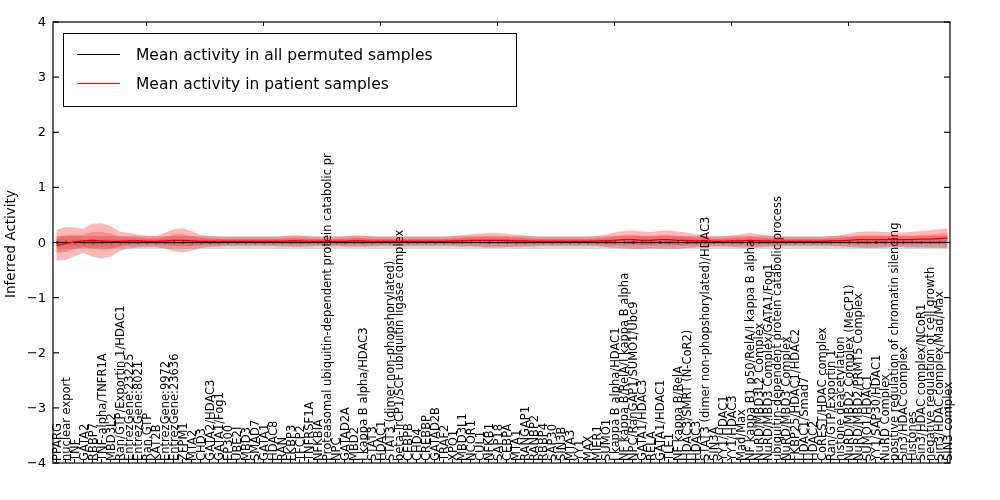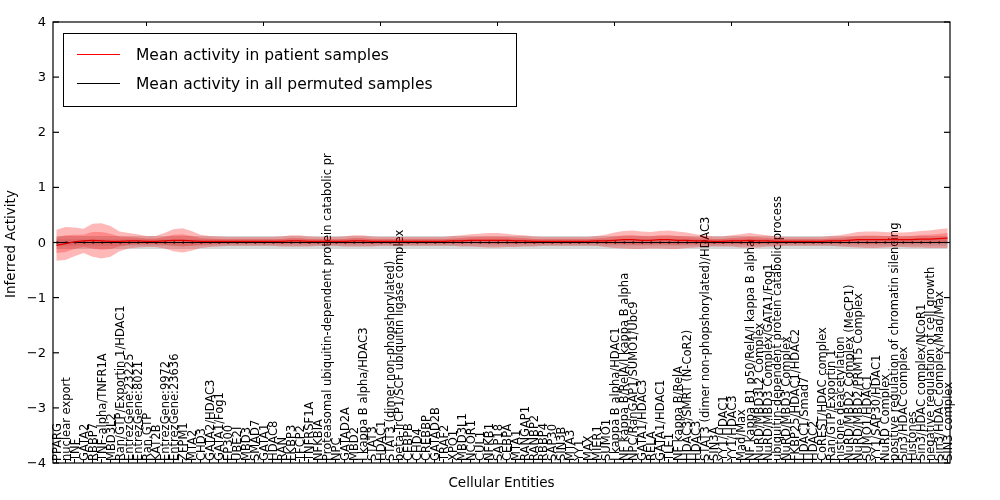--- a/index.html
+++ b/index.html
@@ -22,21 +22,20 @@
                  margin-left:13px;margin-right:16px;}
   .legend-label{font-size:15.5px;color:#000;}
 </style>
 </head>
 <body>
 
 <div class="figure">
 
 
   <div class="ylabel">Inferred Activity</div>
-  <div class="xlabel">Cellular Entities</div>
 
   <div id="yticks">
       <div class="ytick" style="left: 6px; top: 14px;">4</div>
       <div class="ytick" style="left: 6px; top: 69.125px;">3</div>
       <div class="ytick" style="left: 6px; top: 124.25px;">2</div>
       <div class="ytick" style="left: 6px; top: 179.375px;">1</div>
       <div class="ytick" style="left: 6px; top: 234.5px;">0</div>
       <div class="ytick" style="left: 6px; top: 289.625px;">−1</div>
       <div class="ytick" style="left: 6px; top: 344.75px;">−2</div>
       <div class="ytick" style="left: 6px; top: 399.875px;">−3</div>
@@ -276,22 +275,22 @@
       <line x1="263.5" y1="22" x2="263.5" y2="26" stroke="#000" stroke-width="1"></line>
       <line x1="380.5" y1="22" x2="380.5" y2="26" stroke="#000" stroke-width="1"></line>
       <line x1="497.5" y1="22" x2="497.5" y2="26" stroke="#000" stroke-width="1"></line>
       <line x1="614.5" y1="22" x2="614.5" y2="26" stroke="#000" stroke-width="1"></line>
       <line x1="731.5" y1="22" x2="731.5" y2="26" stroke="#000" stroke-width="1"></line>
       <line x1="848.5" y1="22" x2="848.5" y2="26" stroke="#000" stroke-width="1"></line>
     </svg>
 
   <div class="legend">
     <div class="legend-row">
+      <span class="legend-swatch" style="border-top-color: rgb(0, 0, 0);"></span>
+      <span class="legend-label">Mean activity in all permuted samples</span>
+    </div>
+    <div class="legend-row">
       <span class="legend-swatch" style="border-top-color: rgb(255, 0, 0);"></span>
       <span class="legend-label">Mean activity in patient samples</span>
     </div>
-    <div class="legend-row">
-      <span class="legend-swatch" style="border-top-color: rgb(0, 0, 0);"></span>
-      <span class="legend-label">Mean activity in all permuted samples</span>
-    </div>
   </div>
 
 </div>
 
 </body></html>

